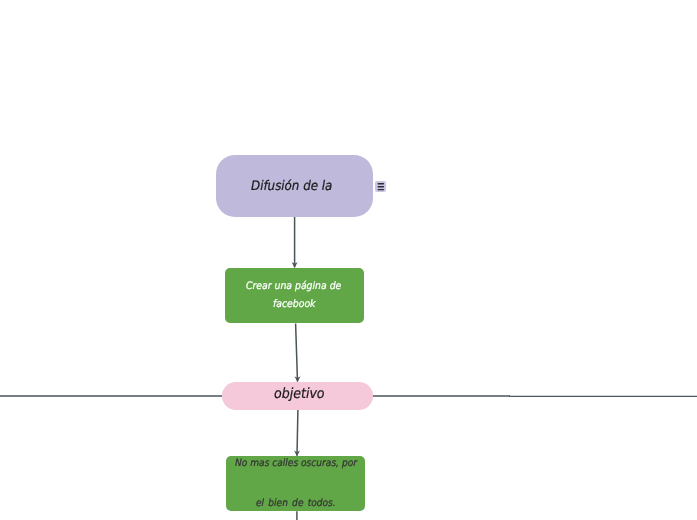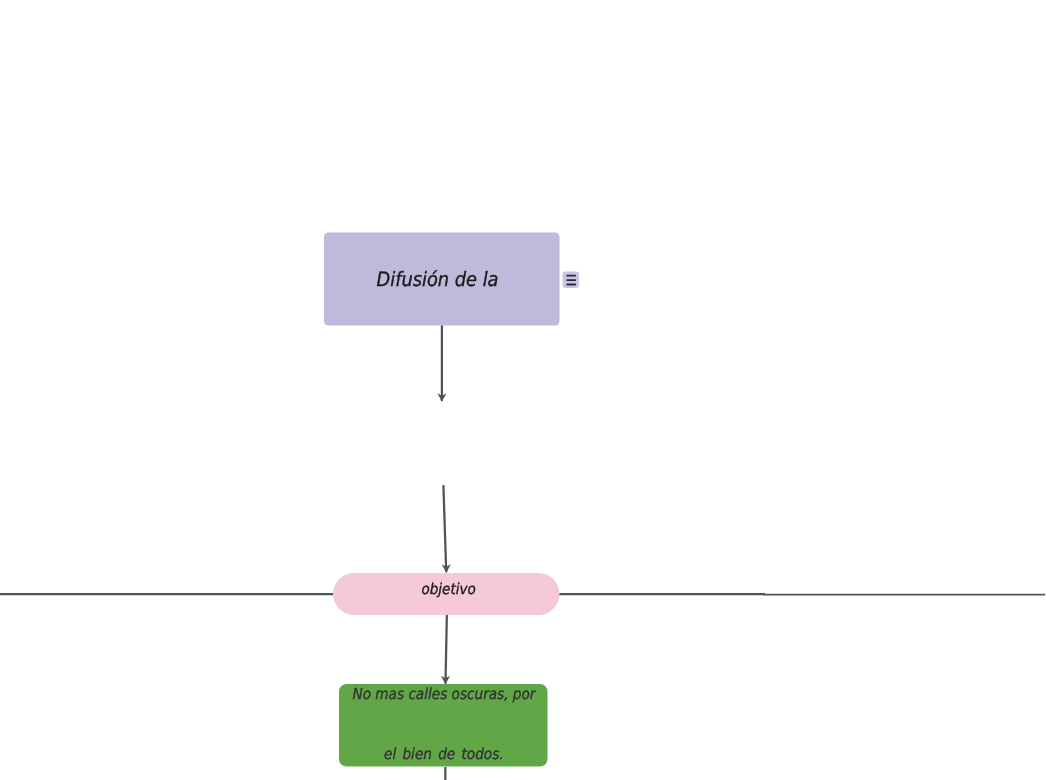--- a/index.html
+++ b/index.html
@@ -42,26 +42,30 @@
       </g>
       <g>
         <line x1="0" y1="396" x2="222.5" y2="396" stroke="#4b5458" stroke-width="1.5"></line>
       </g>
       <g>
         <line x1="372.5" y1="396" x2="510" y2="396" stroke="#4b5458" stroke-width="1.5"></line>
       </g>
       <line x1="509" y1="396.4" x2="697" y2="396.4" stroke="#4e575b" stroke-width="1.25"></line>
     </svg>
 
-  <div class="node" id="node-root" style="left: 216px; top: 155.3px; width: 157px; height: 61.3px; background: rgb(191, 185, 220); border-radius: 3px; color: rgb(26, 26, 26); font-size: 13.2px; line-height: 24px;">
+  <div class="node" id="node-root" style="left: 216px; top: 155.3px; width: 157px; height: 61.3px; background: rgb(191, 185, 220); border-radius: 19px; color: rgb(26, 26, 26); font-size: 13.2px; line-height: 24px;">
     <span class="ln" style="transform: translate(-3px, 1.4px);">Difusión de la</span>
   </div>
 
+  <div class="node" id="node-n1" style="left: 225px; top: 268px; width: 139px; height: 55px; background: rgb(98, 167, 71); border-radius: 5px; color: rgb(255, 255, 255); font-size: 10.35px; line-height: 17.8px;">
+    <span class="ln" style="transform: translate(-1px, 0px);">Crear una página de</span>
+    <span class="ln" style="transform: translate(0px, 0px);">facebook</span>
+  </div>
 
-  <div class="node" id="node-n2" style="left: 222px; top: 382.2px; width: 151px; height: 27.6px; background: rgb(245, 201, 218); border-radius: 14px; color: rgb(26, 26, 26); font-size: 10px; line-height: 16px;">
+  <div class="node" id="node-n2" style="left: 222px; top: 382.2px; width: 151px; height: 27.6px; background: rgb(245, 201, 218); border-radius: 14px; color: rgb(26, 26, 26); font-size: 14px; line-height: 16px;">
     <span class="ln" style="transform: translate(2px, -2px);">objetivo</span>
   </div>
 
   <div class="node" id="node-n3" style="left: 226px; top: 456px; width: 139px; height: 55px; background: rgb(98, 167, 71); border-radius: 5px; color: rgb(51, 51, 51); font-size: 10.1px; line-height: 19.6px;">
     <span class="ln" style="transform: translate(0px, -0.3px); font-style: italic;">No mas calles oscuras, por</span>
     <span class="ln" style="transform: translate(0px, -0.3px); word-spacing: 1.3px; margin-top: 20px;">el bien de todos.</span>
   </div>
 
   <div id="menu-button" style="left: 375.2px; top: 180.5px; width: 10.6px; height: 11.1px; background: rgb(201, 195, 229); border-radius: 2.2px;">
     <svg id="menu-glyph" width="10.6" height="11.1">

